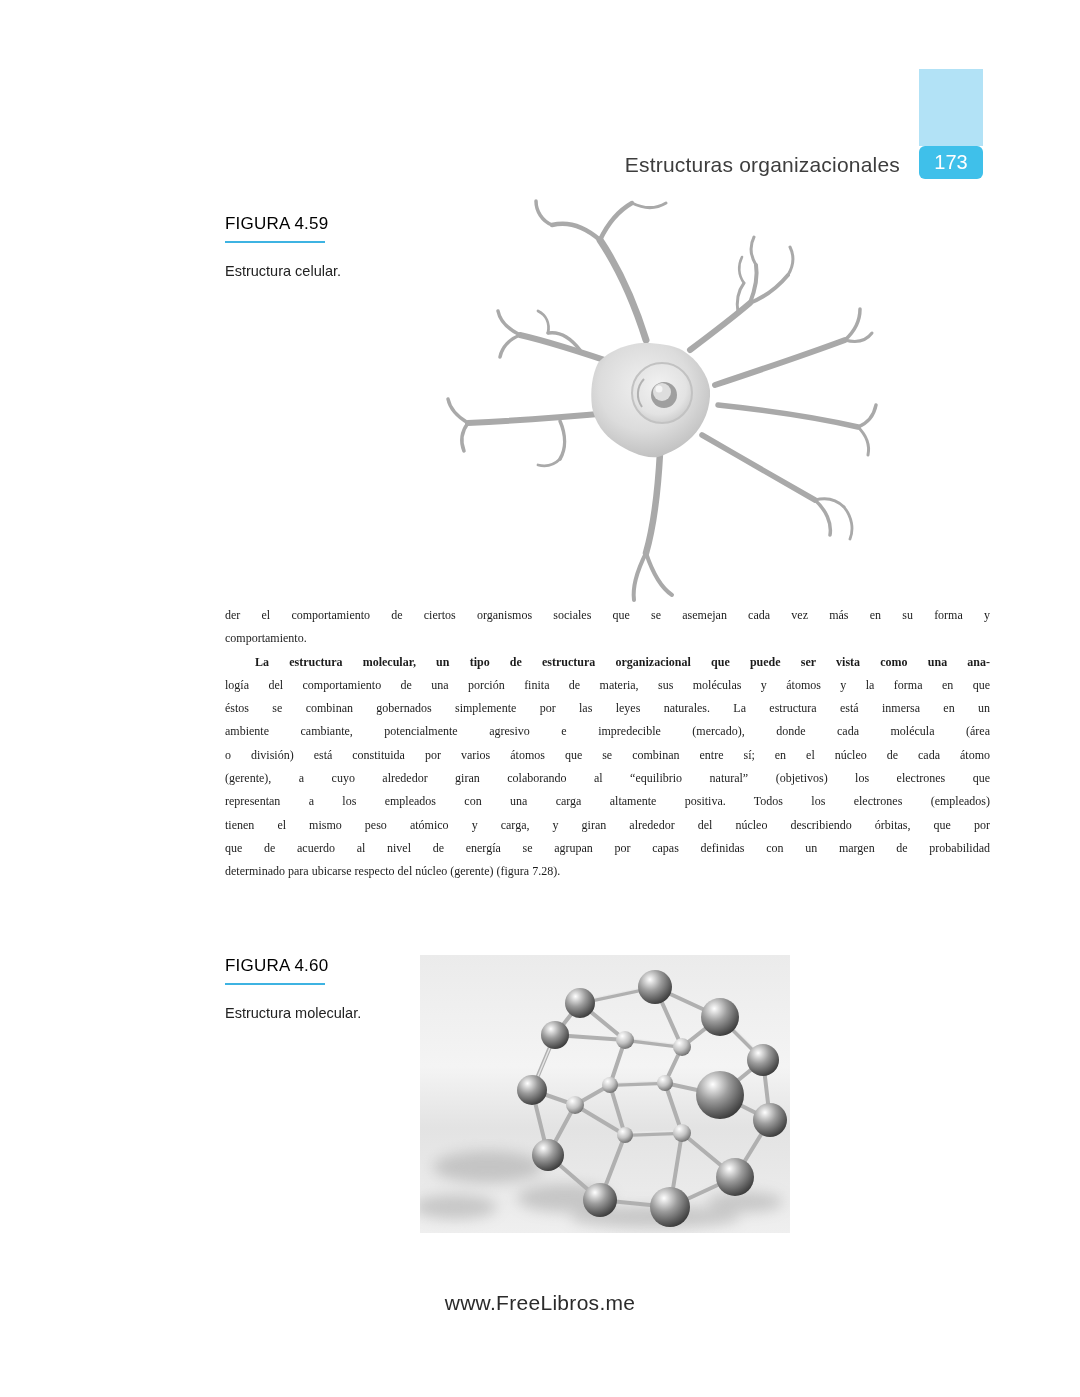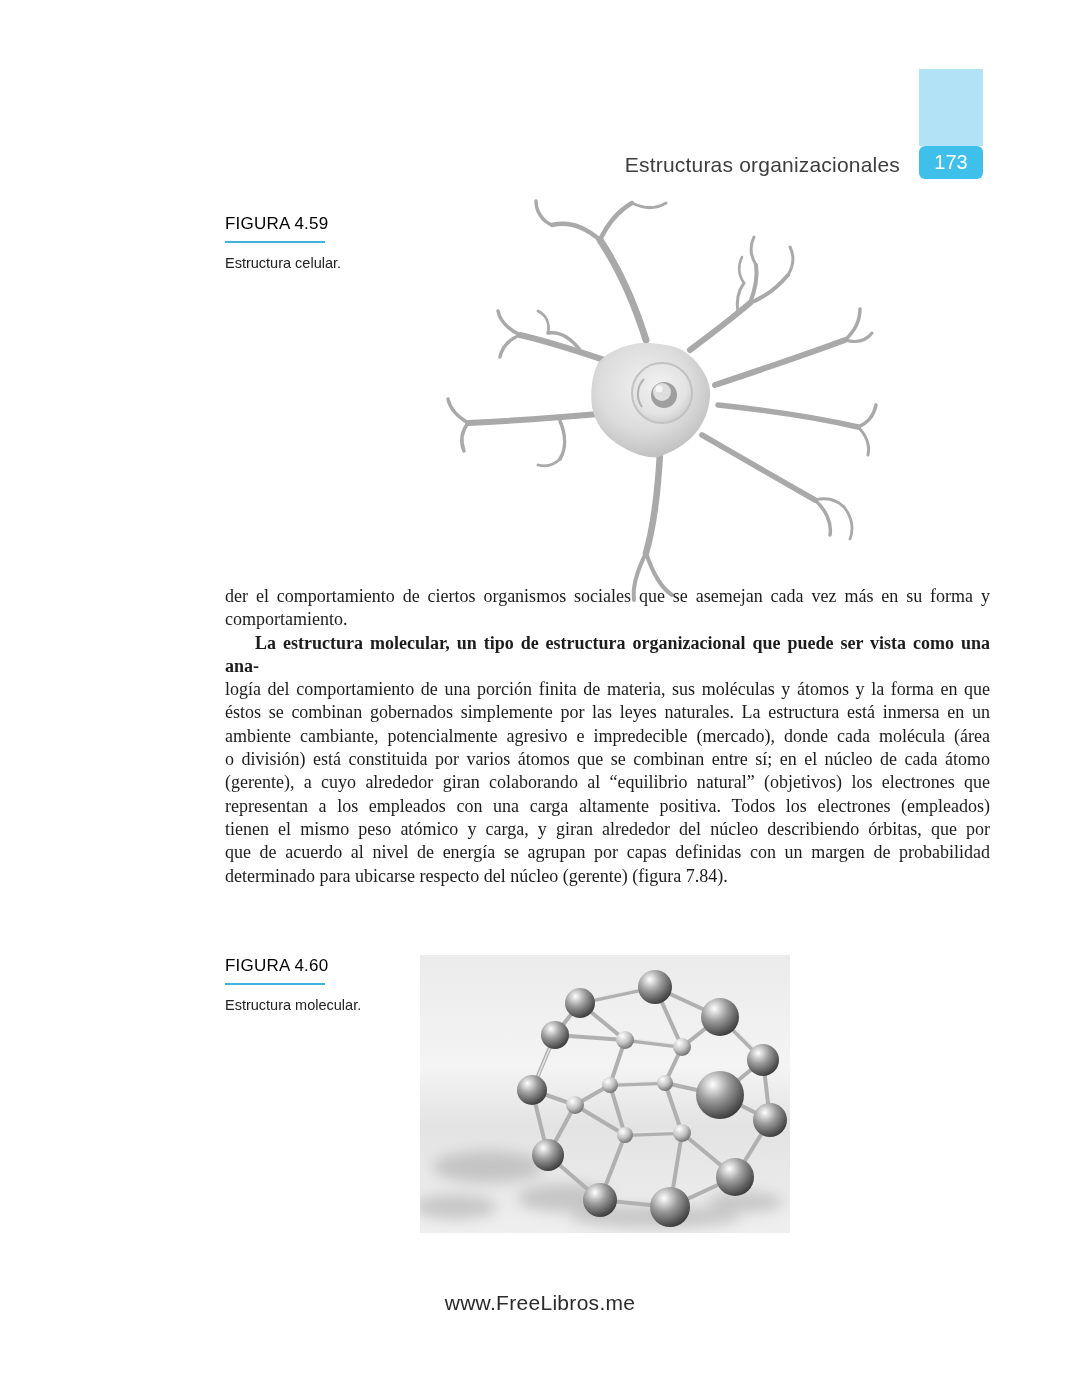--- a/index.html
+++ b/index.html
@@ -19,29 +19,29 @@
   .page-tab .tab-light { width:64px; height:77px; background:#b2e2f6; }
   .page-tab .tab-dark  {
     width:64px; height:33px; background:#3fc0ea;
     color:#ffffff; font-size:20px; text-align:center; line-height:33px;border-radius:6px;
   }
 
   
   .fig-block { position:absolute; left:225px; }
   .fig-label { font-size:17px; color:#000000; letter-spacing:.2px; }
   .fig-rule  { width:100px; height:2px; background:#3eb3e2; margin-top:7px; }
-  .fig-caption { font-size:14.5px; color:#222222; margin-top:12px; }
+  .fig-caption { font-size:14.5px; color:#222222; margin-top:20px; }
   .fig1 { top:214px; }
   .fig2 { top:956px; }
 
   
   .bodytext {
-    position:absolute; left:225px; top:585px; width:765px;
+    position:absolute; left:225px; top:604px; width:765px;
     font-family:"Liberation Serif", serif;
-    font-size:18px; line-height:23.3px; color:#1c1c1c;
+    font-size:12px; line-height:23.3px; color:#1c1c1c;
   }
   .jline { text-align:justify; text-align-last:justify; }
   .jline.last { text-align-last:left; }
   .jline.indent { text-indent:30px;font-weight:bold; }
 
   
   .neuron-wrap { position:absolute; left:420px; top:195px; width:460px; height:420px; }
   .molecule-wrap { position:absolute; left:420px; top:955px; width:370px; height:278px; }
 
   
@@ -145,21 +145,21 @@
     <div class="jline last">comportamiento.</div>
     <div class="jline indent">La estructura molecular, un tipo de estructura organizacional que puede ser vista como una ana-</div>
     <div class="jline">logía del comportamiento de una porción finita de materia, sus moléculas y átomos y la forma en que</div>
     <div class="jline">éstos se combinan gobernados simplemente por las leyes naturales. La estructura está inmersa en un</div>
     <div class="jline">ambiente cambiante, potencialmente agresivo e impredecible (mercado), donde cada molécula (área</div>
     <div class="jline">o división) está constituida por varios átomos que se combinan entre sí; en el núcleo de cada átomo</div>
     <div class="jline">(gerente), a cuyo alrededor giran colaborando al “equilibrio natural” (objetivos) los electrones que</div>
     <div class="jline">representan a los empleados con una carga altamente positiva. Todos los electrones (empleados)</div>
     <div class="jline">tienen el mismo peso atómico y carga, y giran alrededor del núcleo describiendo órbitas, que por</div>
     <div class="jline">que de acuerdo al nivel de energía se agrupan por capas definidas con un margen de probabilidad</div>
-    <div class="jline last">determinado para ubicarse respecto del núcleo (gerente) (figura 7.84).</div>
+    <div class="jline last">determinado para ubicarse respecto del núcleo (gerente) (figura 7.28).</div>
   </div>
 
   <div class="fig-block fig2">
     <div class="fig-label">FIGURA 4.60</div>
     <div class="fig-rule"></div>
     <div class="fig-caption">Estructura molecular.</div>
   </div>
 
   <div class="molecule-wrap">
     <svg width="370" height="278" viewBox="0 0 370 278">

